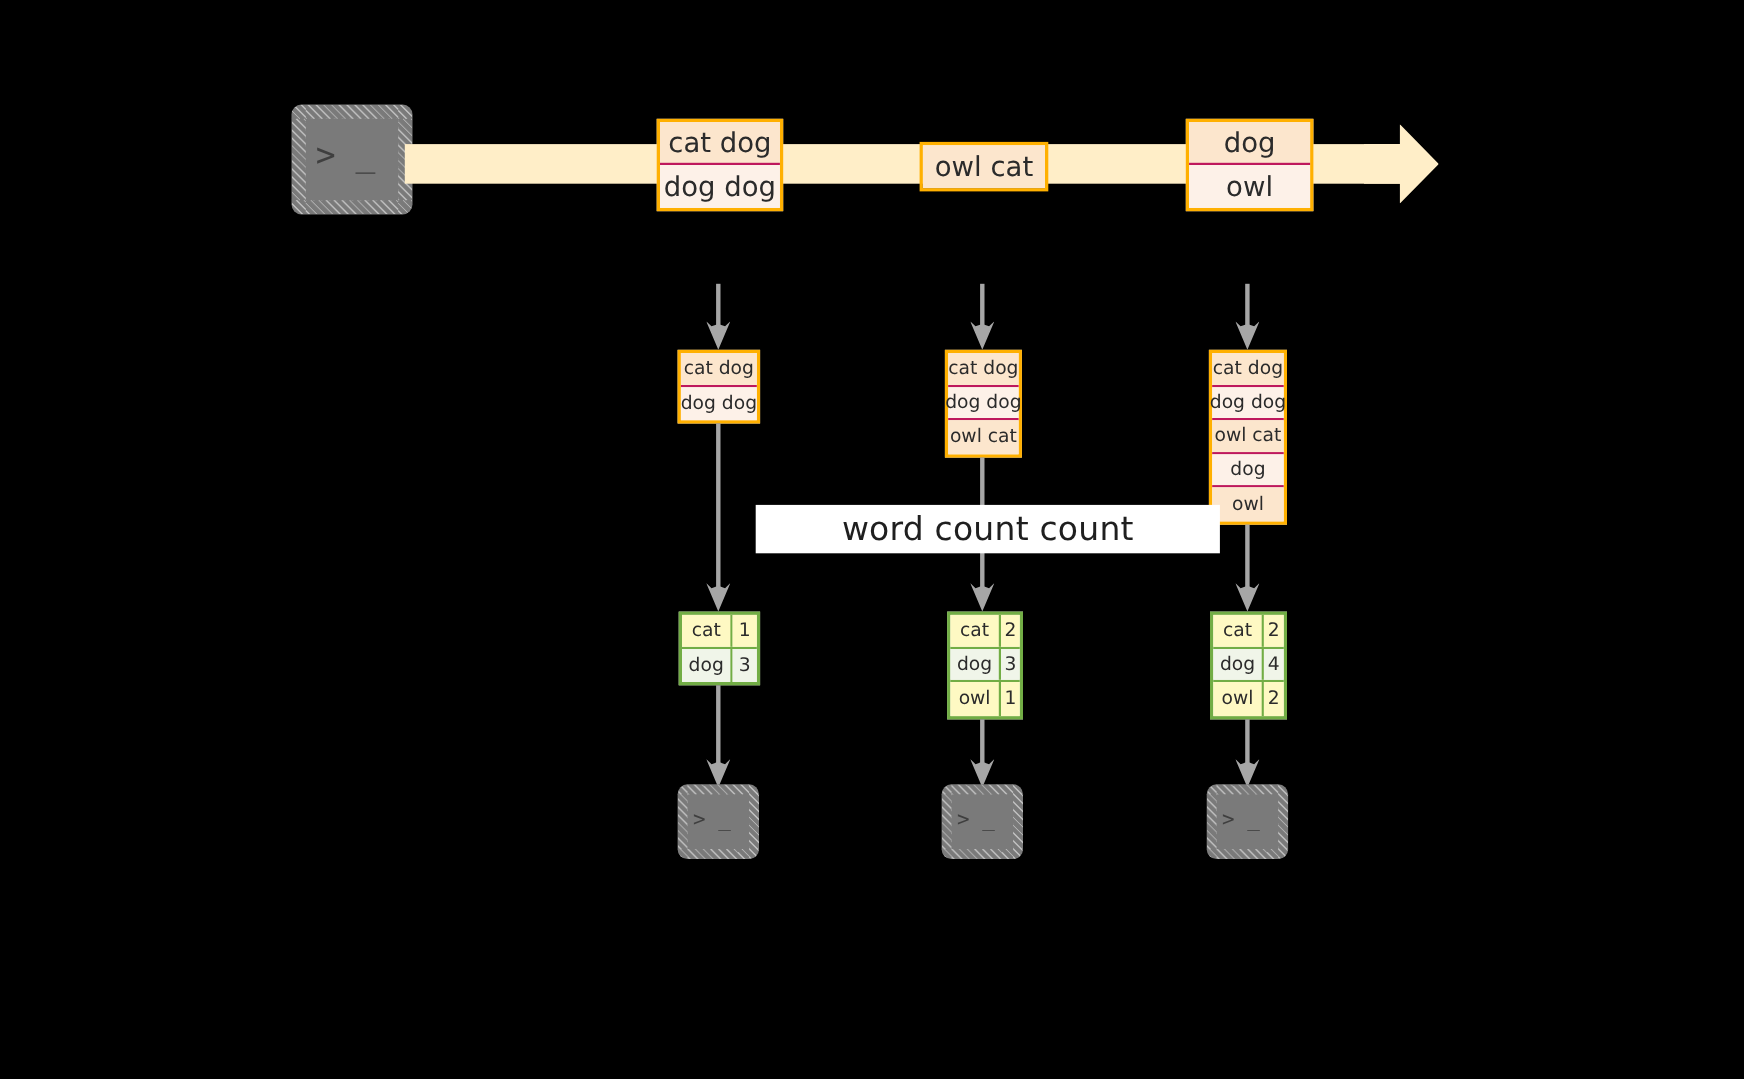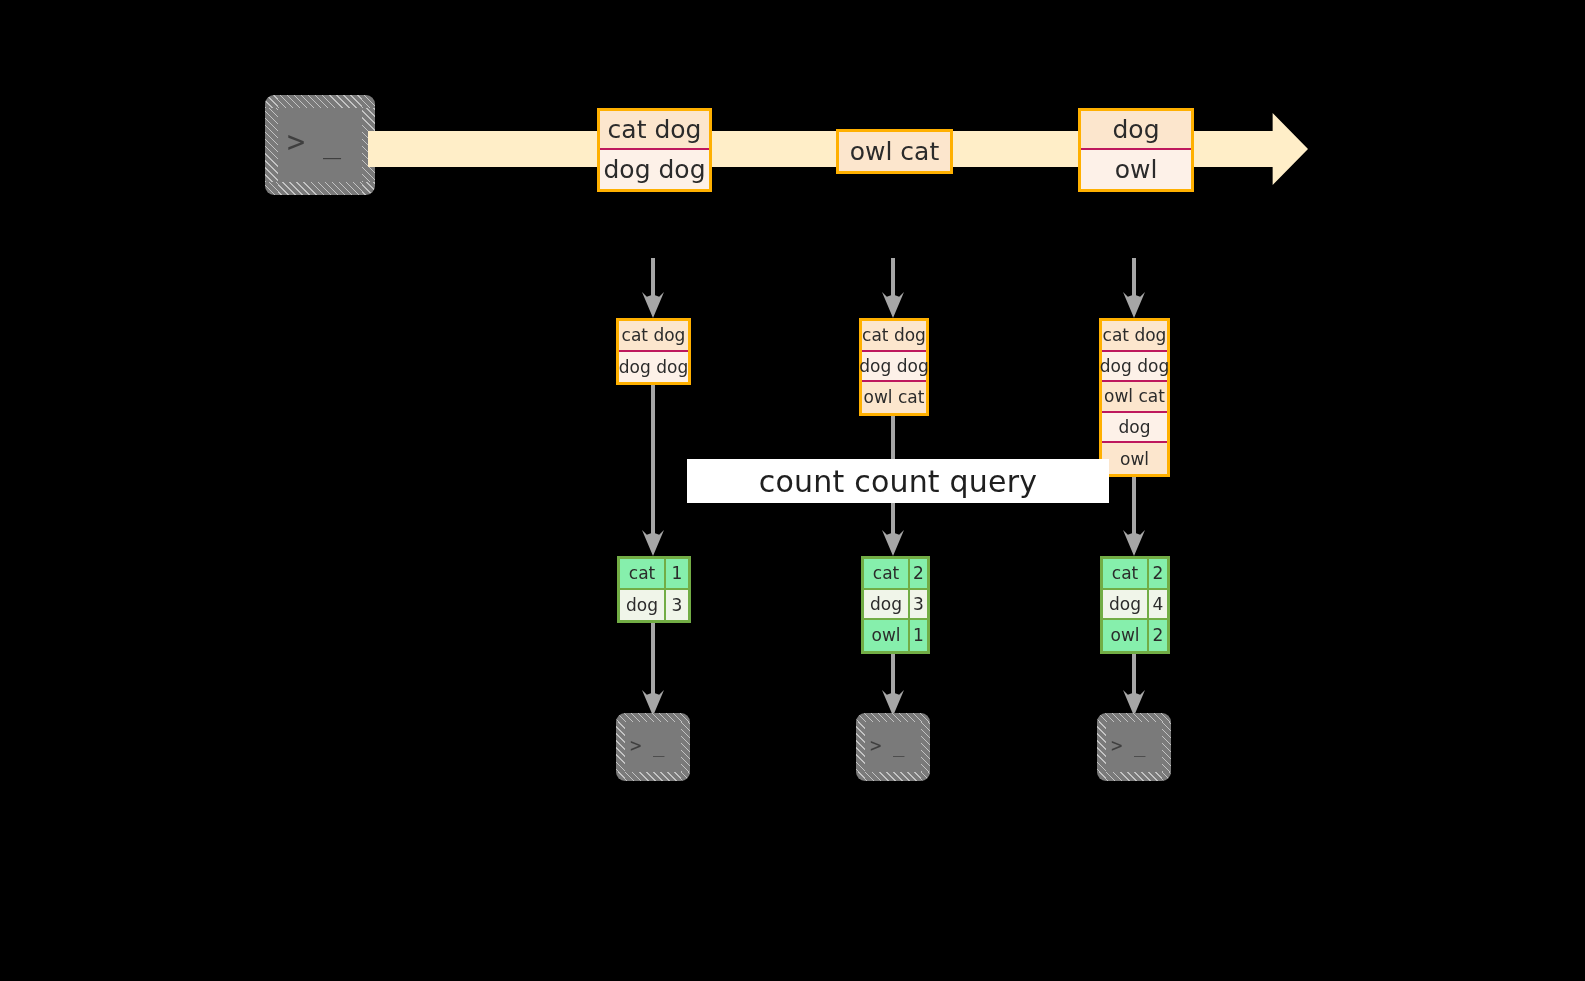--- a/index.html
+++ b/index.html
@@ -132,21 +132,21 @@
     display: flex;
     flex-direction: column;
   }
   .greenrow {
     display: flex;
     height: 30.6px;
     box-sizing: border-box;
     border-bottom: 2px solid #72ad45;
   }
   .greenrow:last-child { border-bottom: none; }
-  .greenrow.tint-a .gcell { background: #86efac; }
+  .greenrow.tint-a .gcell { background: #fef9c3; }
   .greenrow.tint-b .gcell { background: #f0f5e9; }
   .gcell {
     display: flex;
     align-items: center;
     justify-content: center;
     font-size: 17px;
     color: #2b2b2b;
     box-sizing: border-box;
     white-space: nowrap;
   }
@@ -291,15 +291,15 @@
         <div class="gcell num">2</div>
       </div>
     </div>
     <div class="vline" style="left: 1132px; top: 653.8px; height: 44.2px;"></div>
     <div class="vhead" style="left: 1123px; top: 690px;"></div>
     <div class="terminal terminal-small" style="left: 1097px; top: 713px;">
       <div class="hatch"></div>
       <div class="glyphs">&gt; _</div>
     </div>
     <div class="query-band">
-      <div class="qlabel">count count query</div>
+      <div class="qlabel">word count count</div>
     </div>
   </div>
 
 </body></html>

